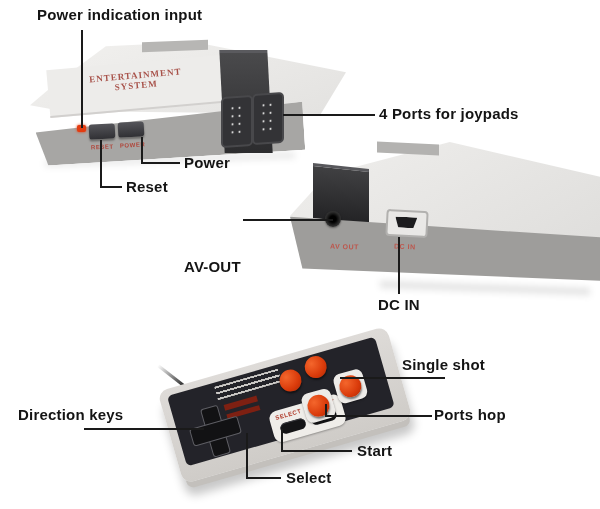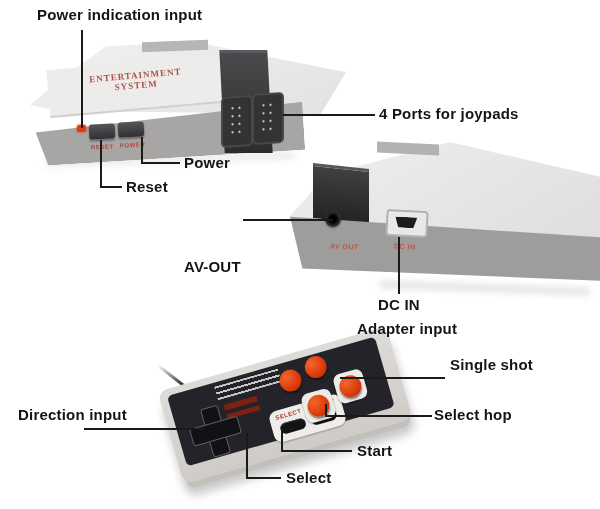--- a/index.html
+++ b/index.html
@@ -166,20 +166,19 @@
   <div class="cl" style="left:246px;top:433px;width:2px;height:46px;"></div>
   <div class="cl" style="left:246px;top:477px;width:35px;height:2px;"></div>
   <div class="cl" style="left:84px;top:428px;width:120px;height:2px;"></div>
 
   <div class="lbl" style="left:37px;top:6px;">Power indication input</div>
   <div class="lbl" style="left:379px;top:105px;">4 Ports for joypads</div>
   <div class="lbl" style="left:184px;top:154px;">Power</div>
   <div class="lbl" style="left:126px;top:178px;">Reset</div>
   <div class="lbl" style="left:184px;top:211px;margin-top:47px;">AV-OUT</div>
   <div class="lbl" style="left:378px;top:296px;">DC IN</div>
-  <div class="lbl" style="left:357px;top:320px;">Adapter input</div>
-  <div class="lbl" style="left:402px;top:356px;margin-left:48px;">Single shot</div>
-  <div class="lbl" style="left:18px;top:406px;">Direction input</div>
-  <div class="lbl" style="left:434px;top:406px;">Select hop</div>
+  <div class="lbl" style="left:402px;top:356px;">Single shot</div>
+  <div class="lbl" style="left:18px;top:406px;">Direction keys</div>
+  <div class="lbl" style="left:434px;top:406px;">Ports hop</div>
   <div class="lbl" style="left:357px;top:442px;">Start</div>
   <div class="lbl" style="left:286px;top:469px;">Select</div>
 
 </div>
 
 </body></html>

